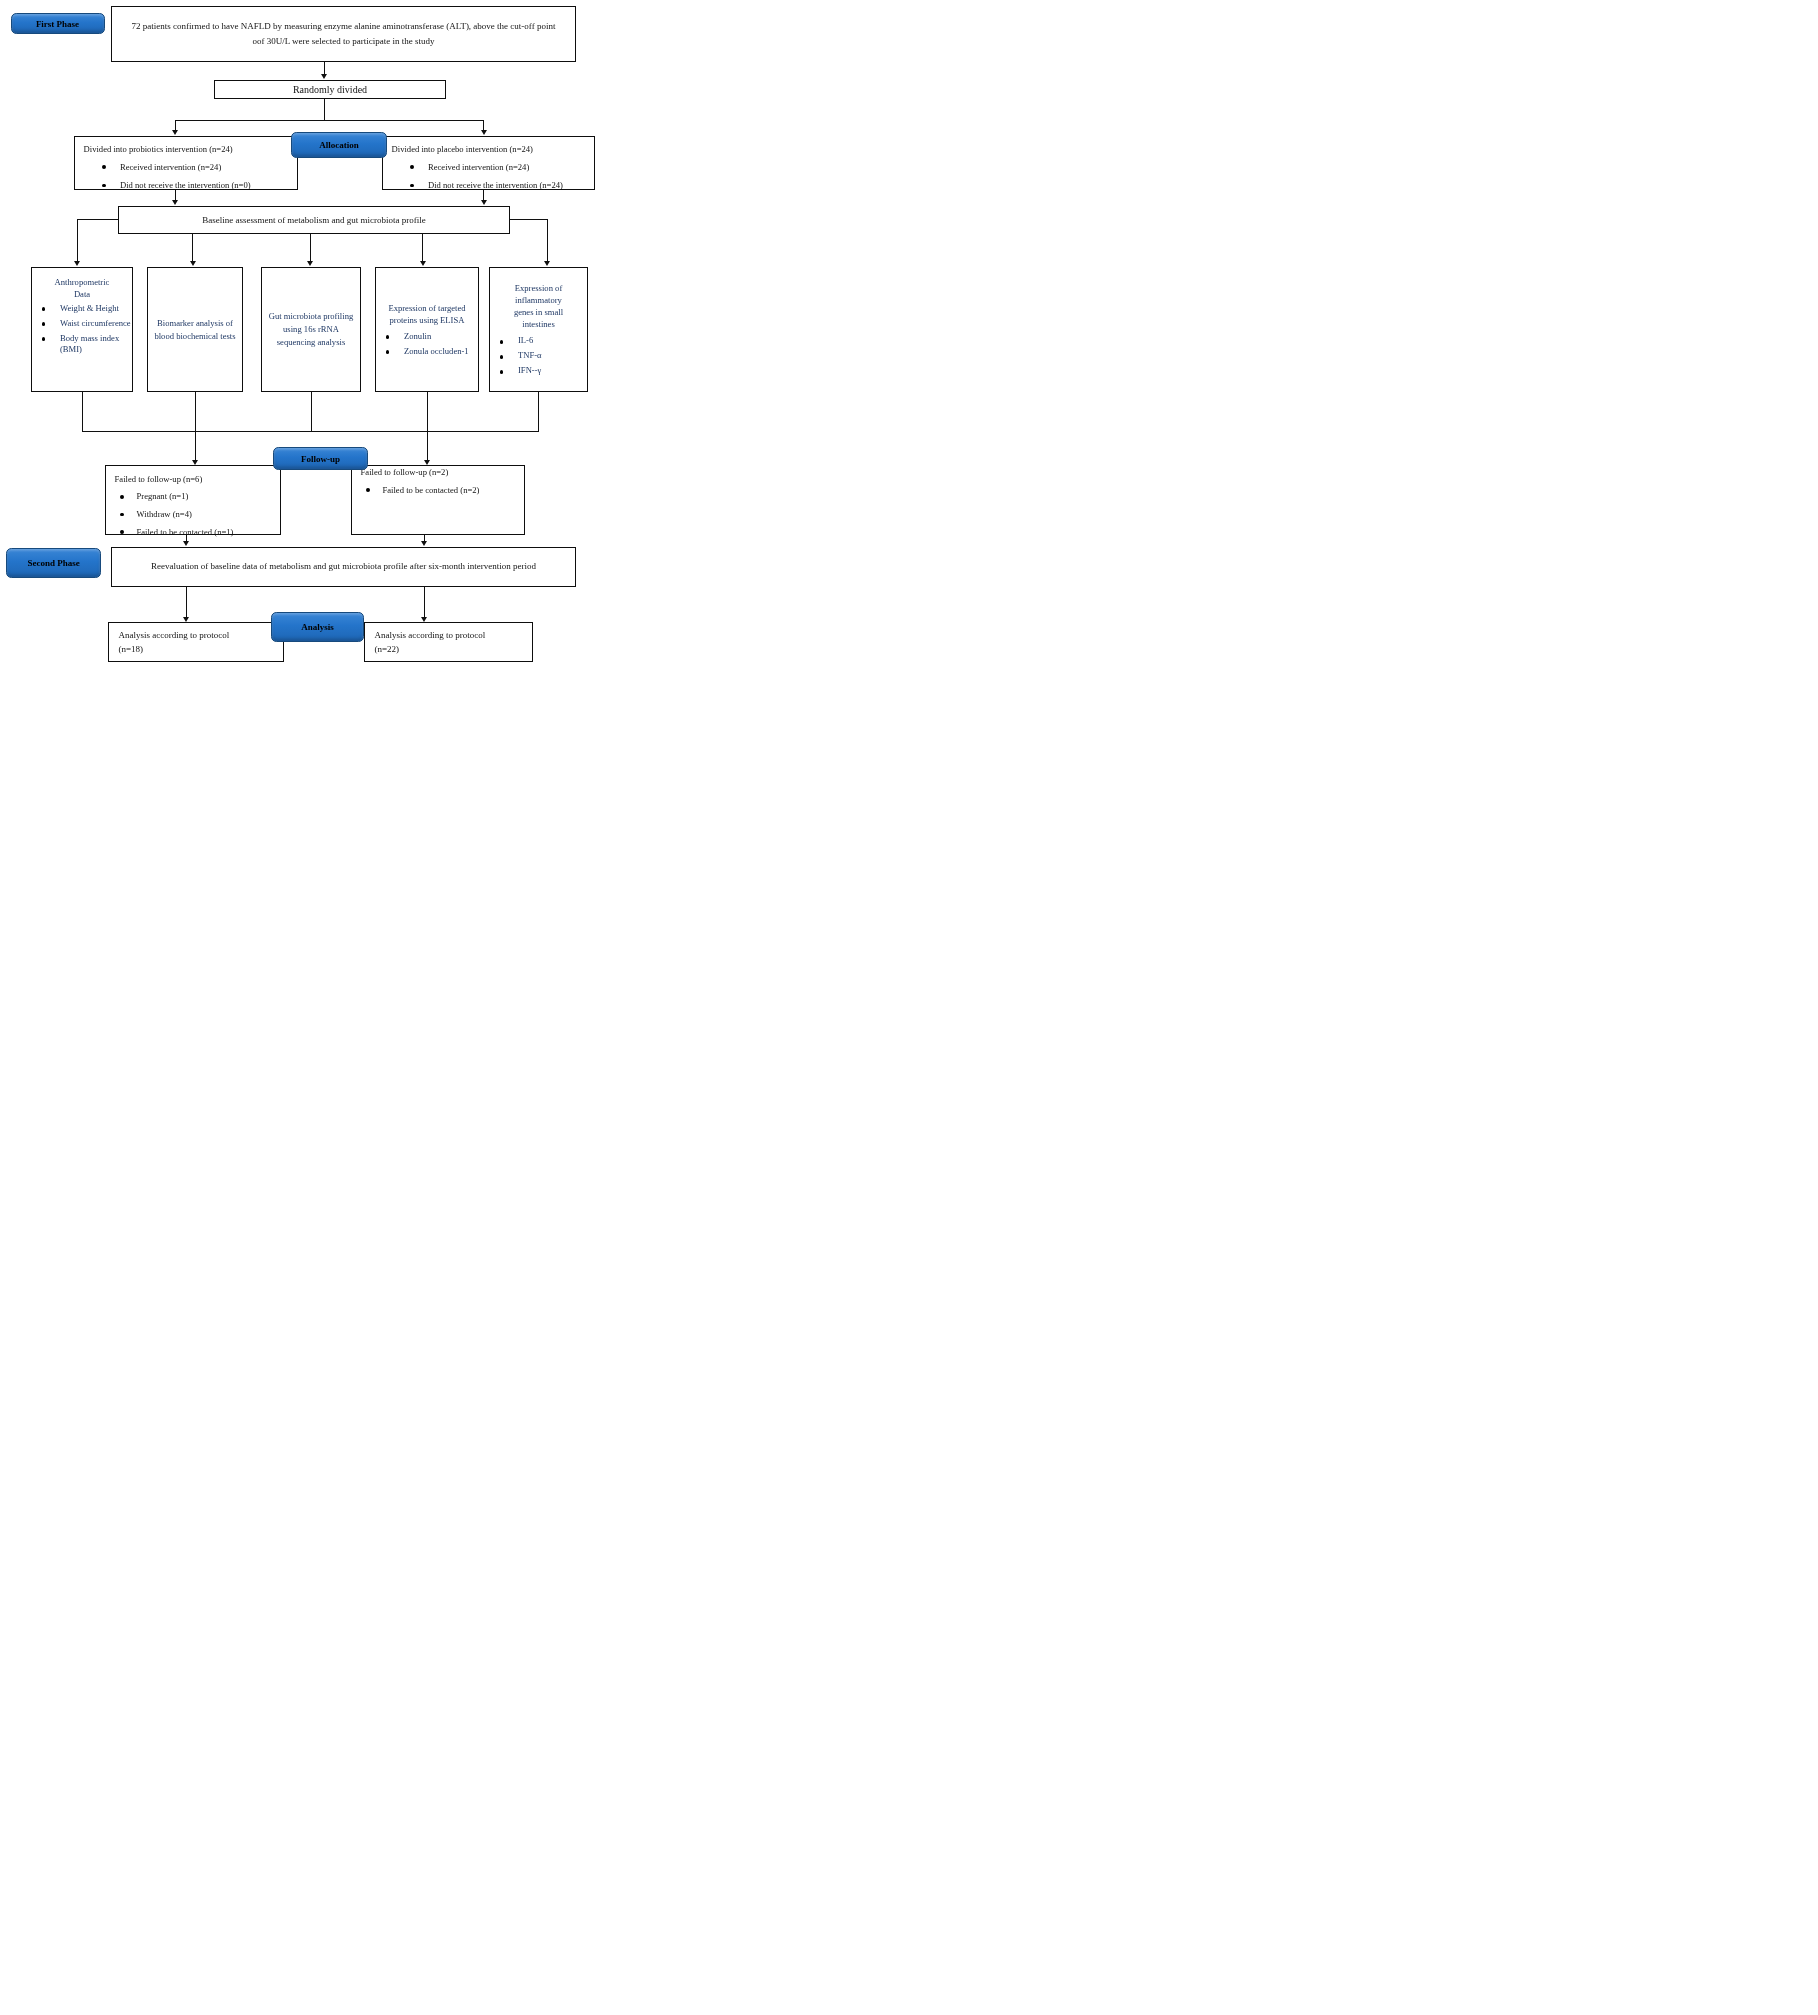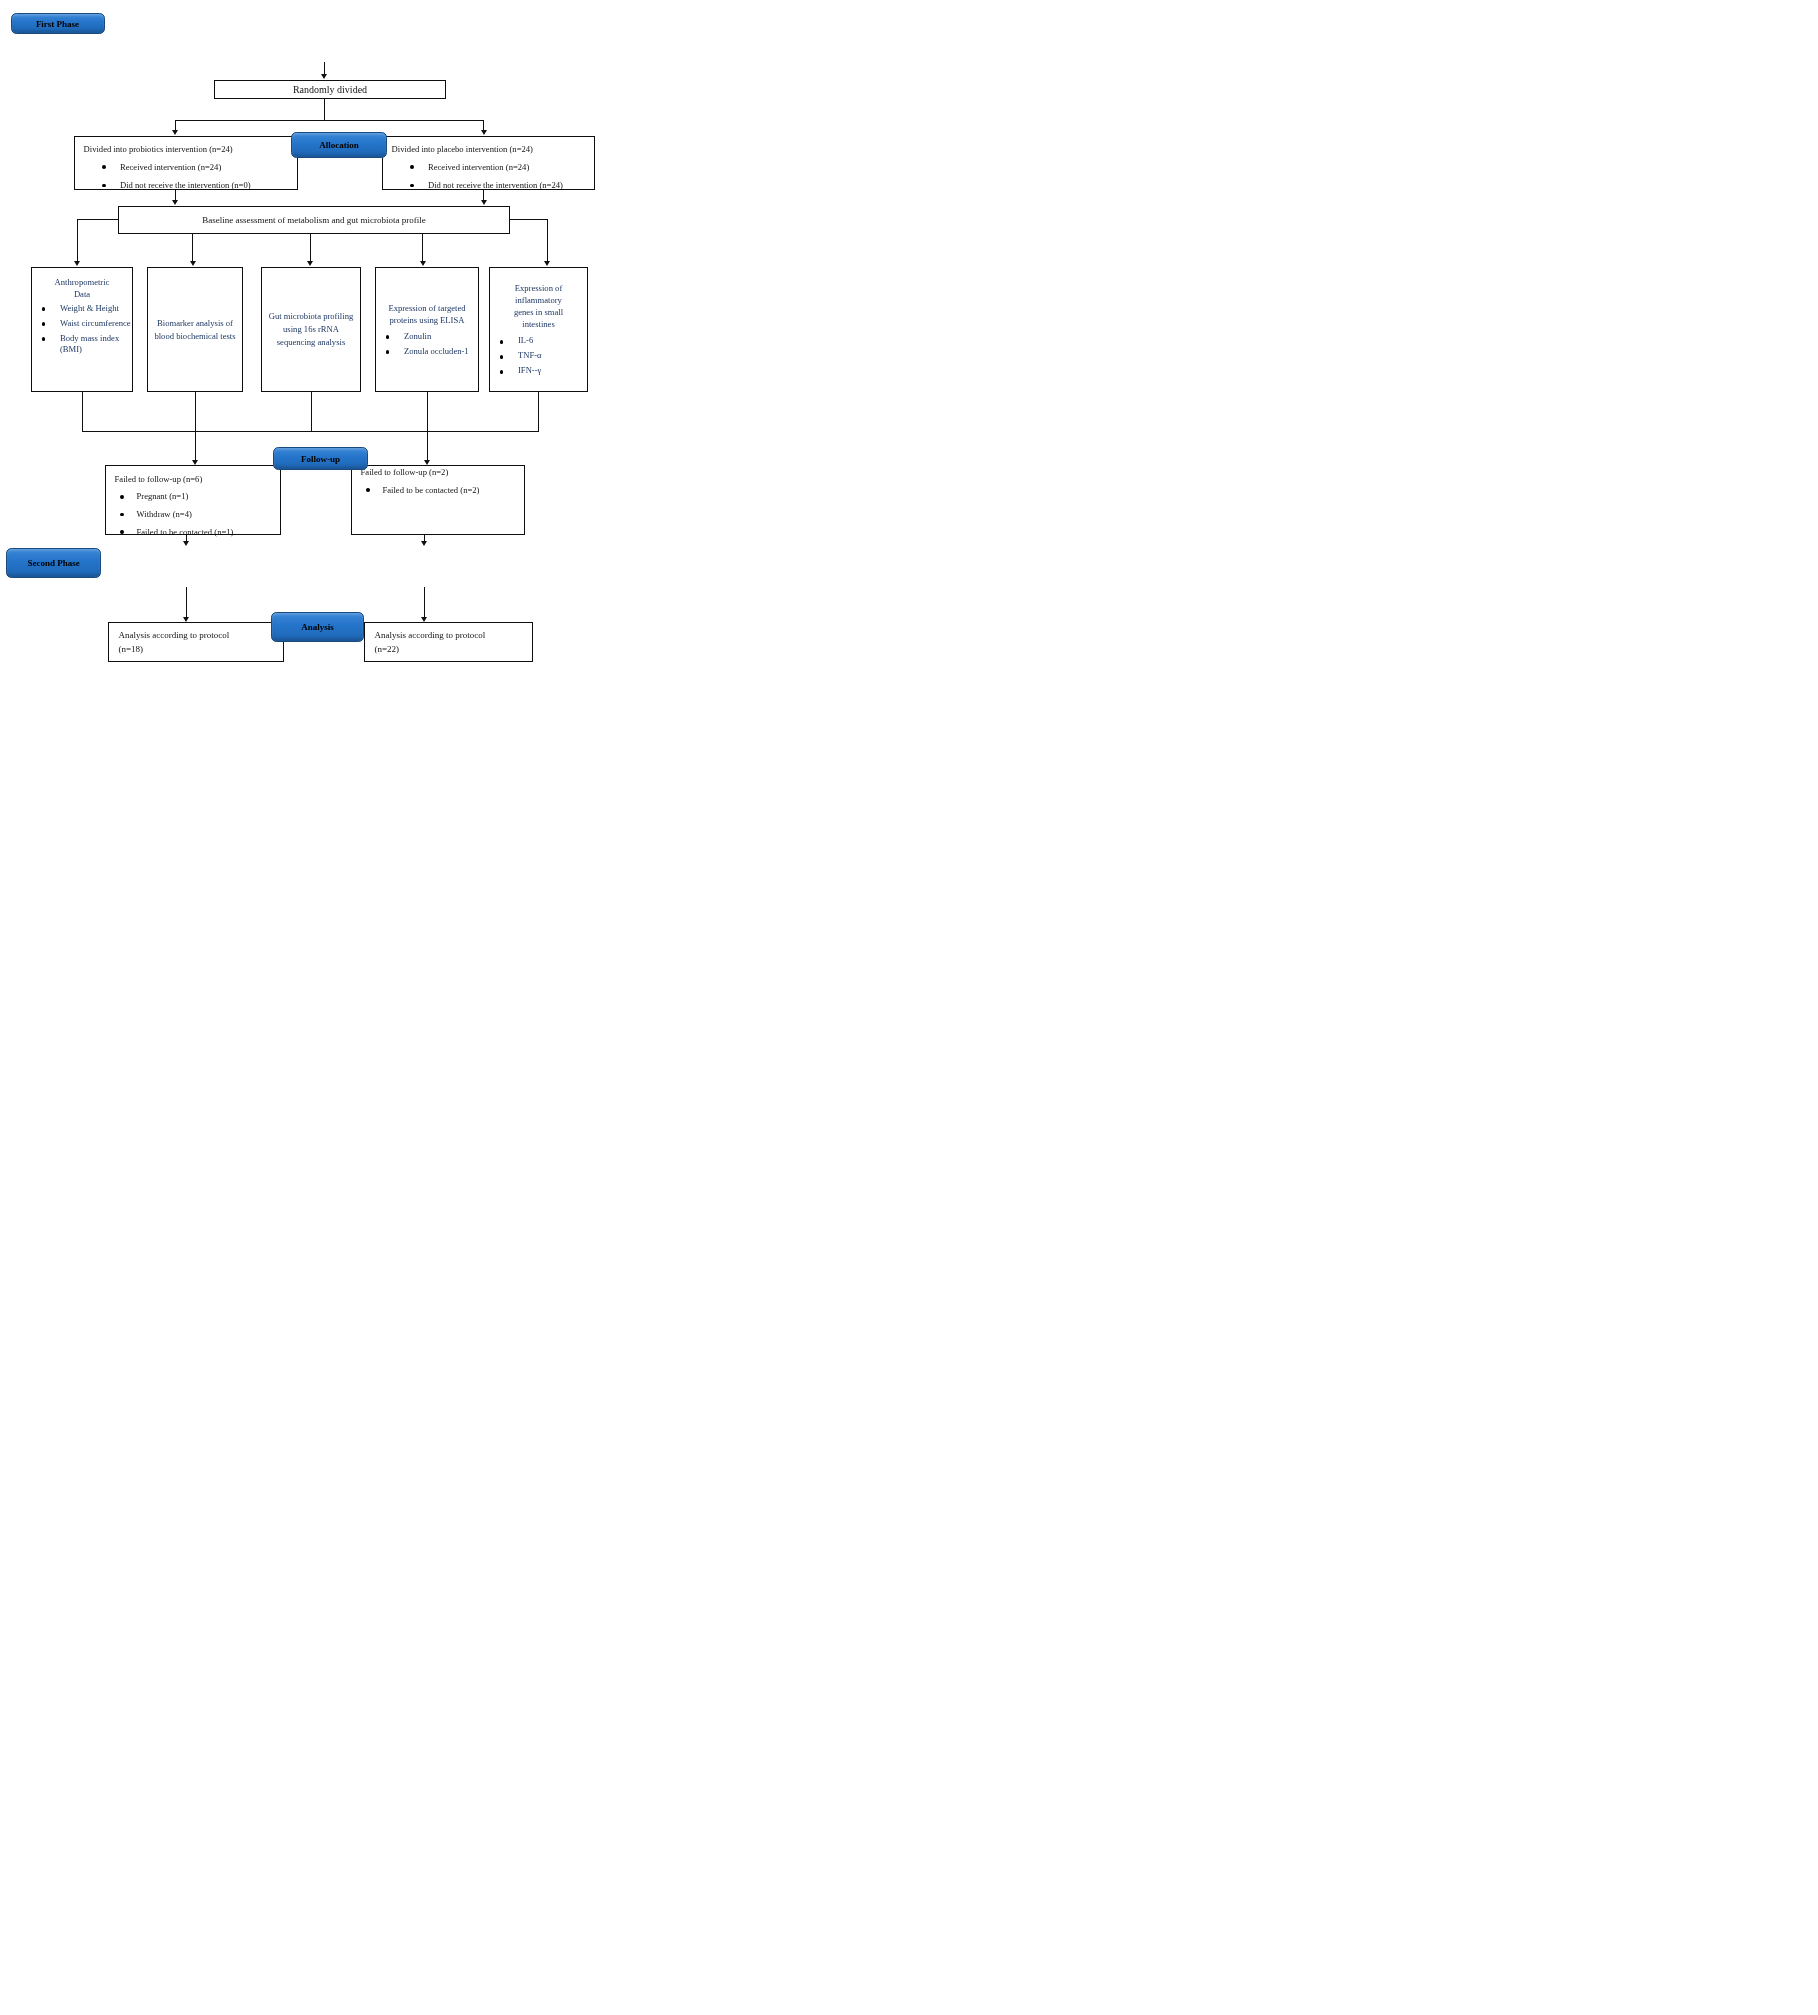--- a/index.html
+++ b/index.html
@@ -92,20 +92,23 @@
       <div class="ah" style="left: 183px; top: 541px;"></div>
       <div class="ah" style="left: 421px; top: 541px;"></div>
       <div class="ah" style="left: 183px; top: 617px;"></div>
       <div class="ah" style="left: 421px; top: 617px;"></div>
     </div>
 
   <div class="badge" style="left:10.5px; top:13px; width:94px; height:21.4px;">
     <span>First Phase</span>
   </div>
 
+  <div class="box center-flex" style="left:111px; top:5.7px; width:465px; height:56px; padding:0 16px; font-size:9px; line-height:1.65;">
+    <span>72 patients confirmed to have NAFLD by measuring enzyme alanine aminotransferase (ALT), above the cut-off point oof 30U/L were selected to participate in the study</span>
+  </div>
 
   <div class="box center-flex" style="left:214px; top:80px; width:232px; height:19px; font-size:10px;">
     <span>Randomly divided</span>
   </div>
 
   <div class="badge" style="left:291px; top:132px; width:96px; height:26px;">
     <span>Allocation</span>
   </div>
 
   <div class="box" style="left:74px; top:136px; width:224px; height:54px;">
@@ -179,20 +182,23 @@
     <div class="fu-heading" style="padding-top:0;">Failed to follow-up (n=2)</div>
     <ul class="blist fu">
       <li><span>Failed to be contacted (n=2)</span></li>
     </ul>
   </div>
 
   <div class="badge" style="left:6.2px; top:548px; width:95px; height:29.5px;">
     <span>Second Phase</span>
   </div>
 
+  <div class="box thinbox center-flex" style="left:111px; top:547px; width:465px; height:40px; padding:0 29px; font-size:9px; line-height:1.7;">
+    <span>Reevaluation of baseline data of metabolism and gut microbiota profile after six-month intervention period</span>
+  </div>
 
   <div class="badge" style="left:271px; top:612px; width:93px; height:30px;">
     <span>Analysis</span>
   </div>
 
   <div class="box thinbox" style="left:108px; top:622px; width:176px; height:40px; display:flex; align-items:center; font-size:9px; line-height:1.6; padding:0 33px 0 9.5px;">
     <span>Analysis according to protocol (n=18)</span>
   </div>
 
   <div class="box thinbox" style="left:364px; top:622px; width:169px; height:40px; display:flex; align-items:center; font-size:9px; line-height:1.6; padding:0 29px 0 9.5px;">

